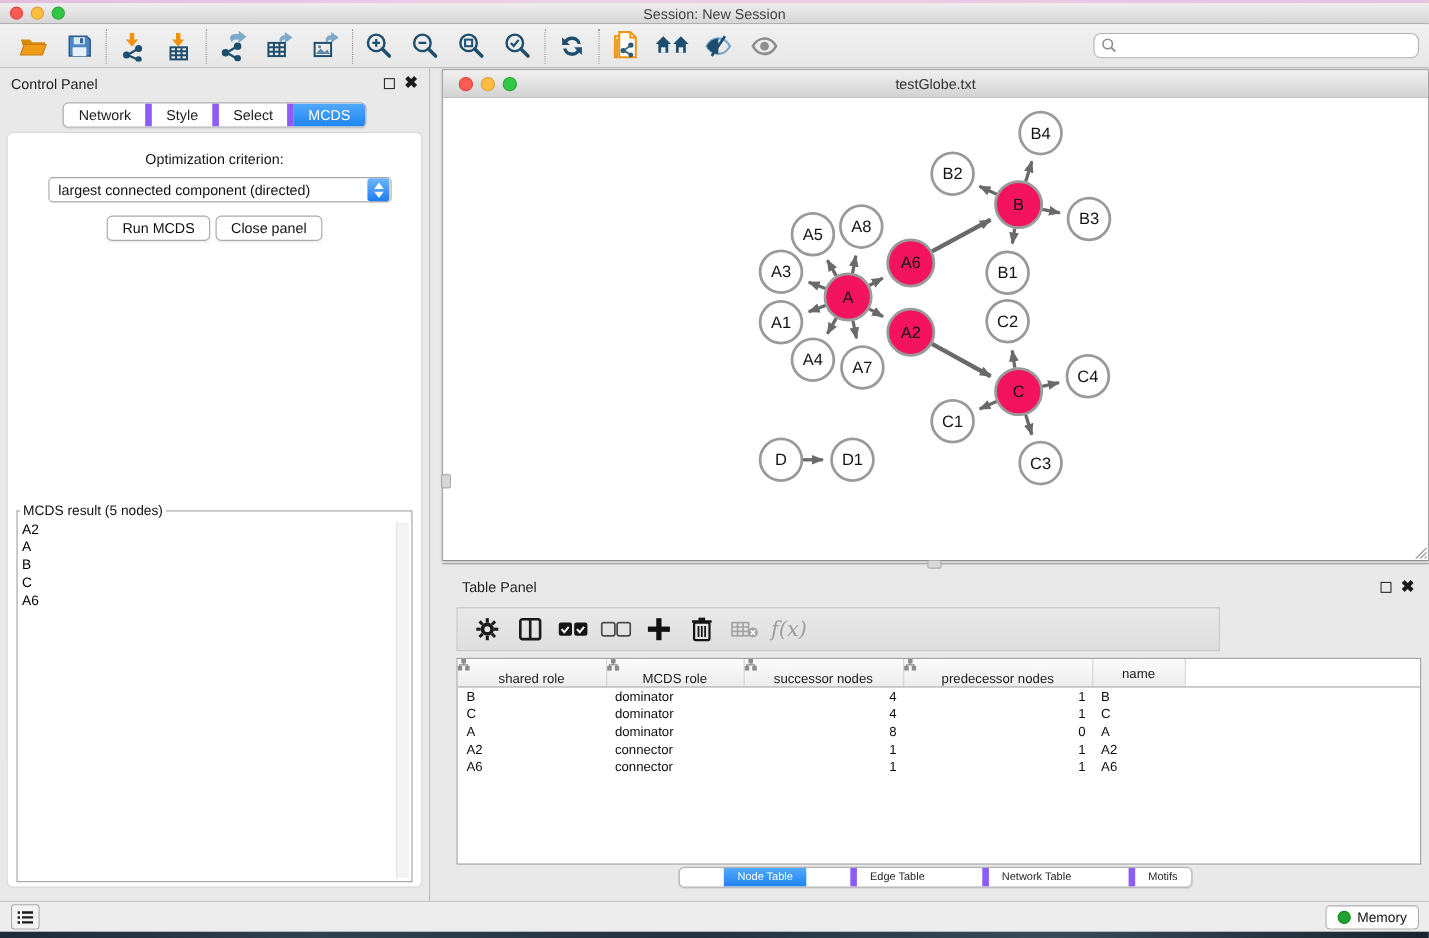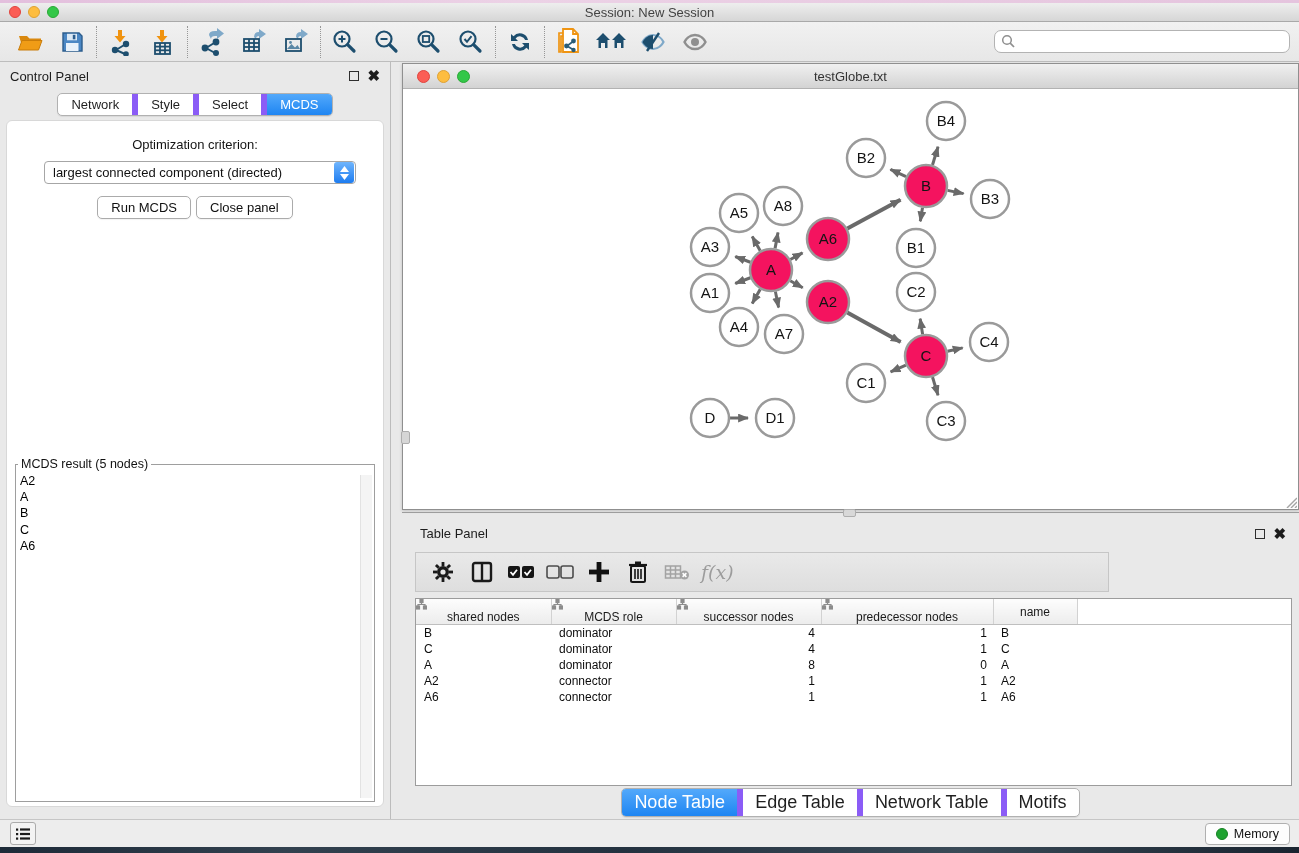--- a/index.html
+++ b/index.html
@@ -102,21 +102,21 @@
   table.grid { border-collapse:collapse; table-layout:fixed; font-size:12px; width:100%; }
   table.grid th { height:22px; font-weight:normal; font-size:12px; color:#1a1a1a;
     background:linear-gradient(#fdfdfd,#ececec); border-right:1px solid #d2d2d2;
     border-bottom:1px solid #bfbfbf; text-align:center; vertical-align:middle; white-space:nowrap; }
   table.grid th.filler { background:#fff; border-right:none; }
   table.grid th .hicon { vertical-align:-1px; margin-right:5px; }
   table.grid td { height:16px; padding:0 6px; color:#0d0d0d; white-space:nowrap; overflow:hidden; }
   table.grid td.num { text-align:right; }
   table.grid td.txt { text-align:left; padding-left:8px; }
   .tp-tabs { position:absolute; left:0; right:0; top:268px; display:flex; justify-content:center; }
-  .tp-tabs .seg { font-size:18px; padding:3px 12px; }
+  .tp-tabs .seg { font-size:10px; padding:3px 12px;margin-left:40px; }
 
   
   .statusbar { position:absolute; left:0; top:819px; width:1299px; height:28px;
     background:#ededed; border-top:1px solid #c6c6c6; display:flex; align-items:center; }
   .status-left-btn { width:26px; height:23px; margin-left:10px; background:#f3f3f3;
     border:1px solid #ababab; border-radius:3px; display:flex; align-items:center; justify-content:center; }
   .memory-btn { margin-left:auto; margin-right:9px; height:22px; background:#fdfdfd;
     border:1px solid #b0b0b0; border-radius:4px; display:flex; align-items:center;
     gap:6px; padding:0 10px; font-size:12.5px; color:#111; }
   .memdot { width:12px; height:12px; border-radius:50%; background:#1ea230; border:1px solid #158223; }
@@ -563,21 +563,21 @@
     <table class="grid">
       <thead id="grid-head">
           <tr>
             <th style="width: 135px;"><svg class="hicon" width="11" height="11" viewBox="0 0 11 11">
                 <g stroke="#8c8c8c" stroke-width="1.2" fill="#8c8c8c">
                   <rect x="4" y="0.5" width="3" height="3"></rect>
                   <rect x="0.5" y="7" width="3" height="3"></rect>
                   <rect x="7.5" y="7" width="3" height="3"></rect>
                   <path d="M5.5 3.5 v2 M2 7 v-1.5 h7 V7" fill="none"></path>
                 </g>
-              </svg><span>shared nodes</span></th>
+              </svg><span>shared role</span></th>
             <th style="width: 125px;"><svg class="hicon" width="11" height="11" viewBox="0 0 11 11">
                 <g stroke="#8c8c8c" stroke-width="1.2" fill="#8c8c8c">
                   <rect x="4" y="0.5" width="3" height="3"></rect>
                   <rect x="0.5" y="7" width="3" height="3"></rect>
                   <rect x="7.5" y="7" width="3" height="3"></rect>
                   <path d="M5.5 3.5 v2 M2 7 v-1.5 h7 V7" fill="none"></path>
                 </g>
               </svg><span>MCDS role</span></th>
             <th style="width: 145px;"><svg class="hicon" width="11" height="11" viewBox="0 0 11 11">
                 <g stroke="#8c8c8c" stroke-width="1.2" fill="#8c8c8c">

